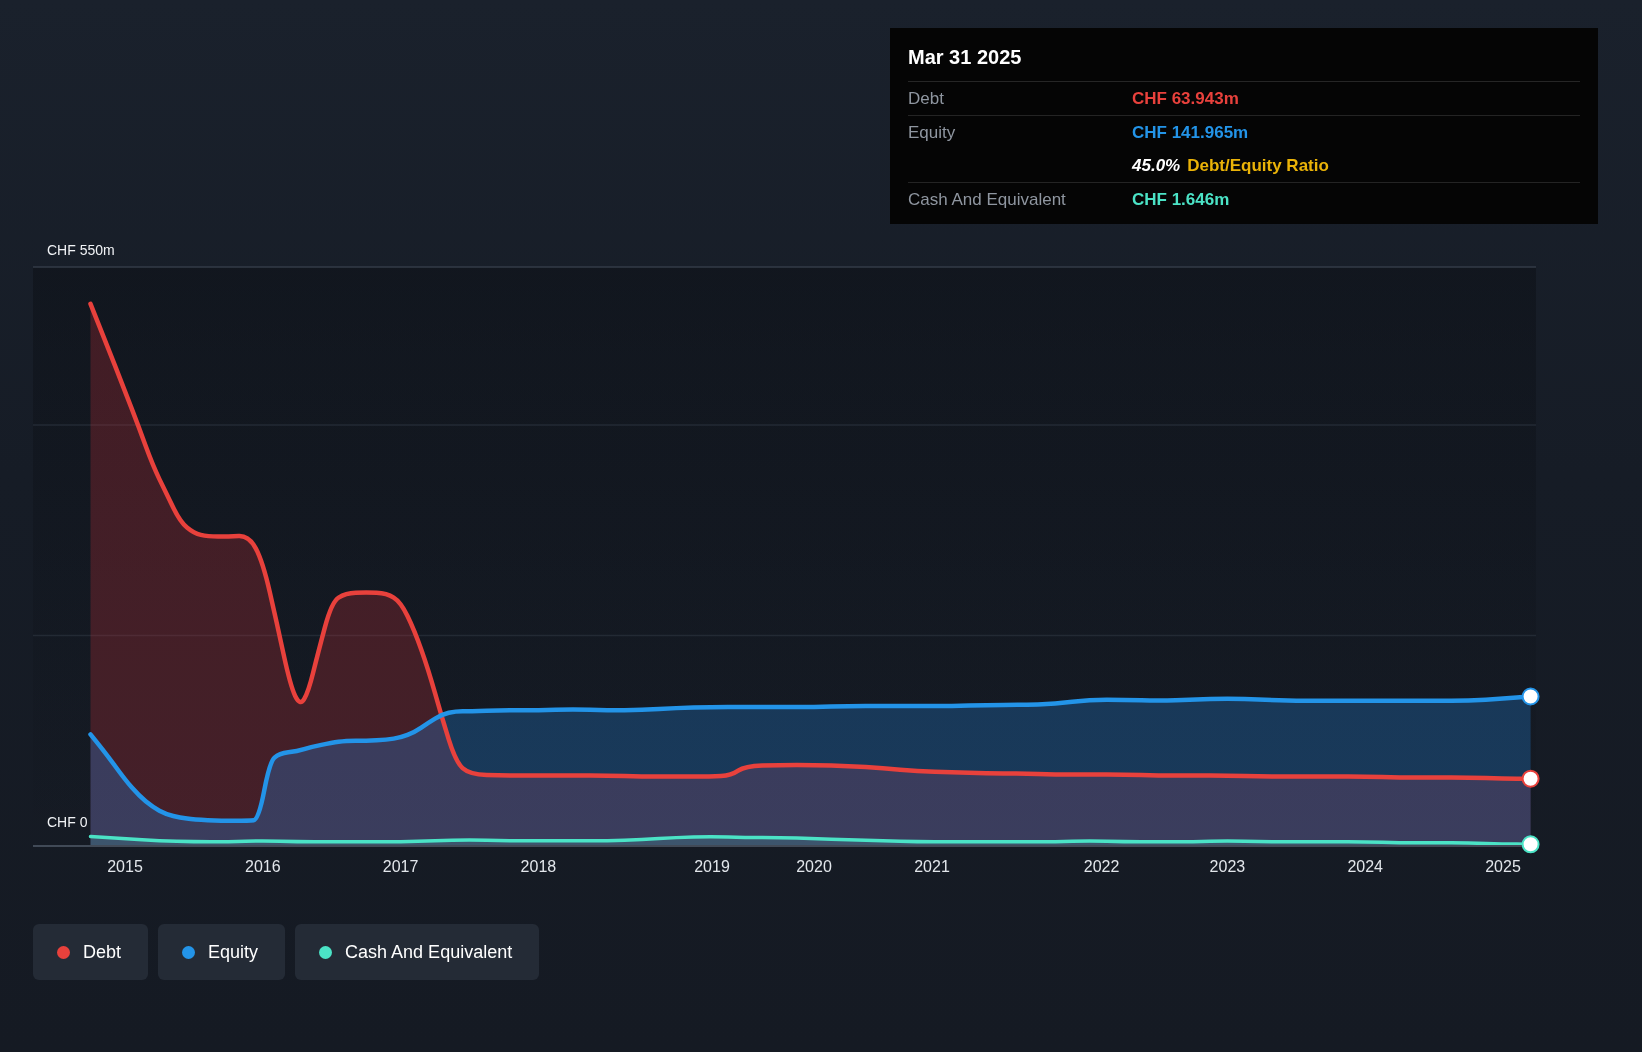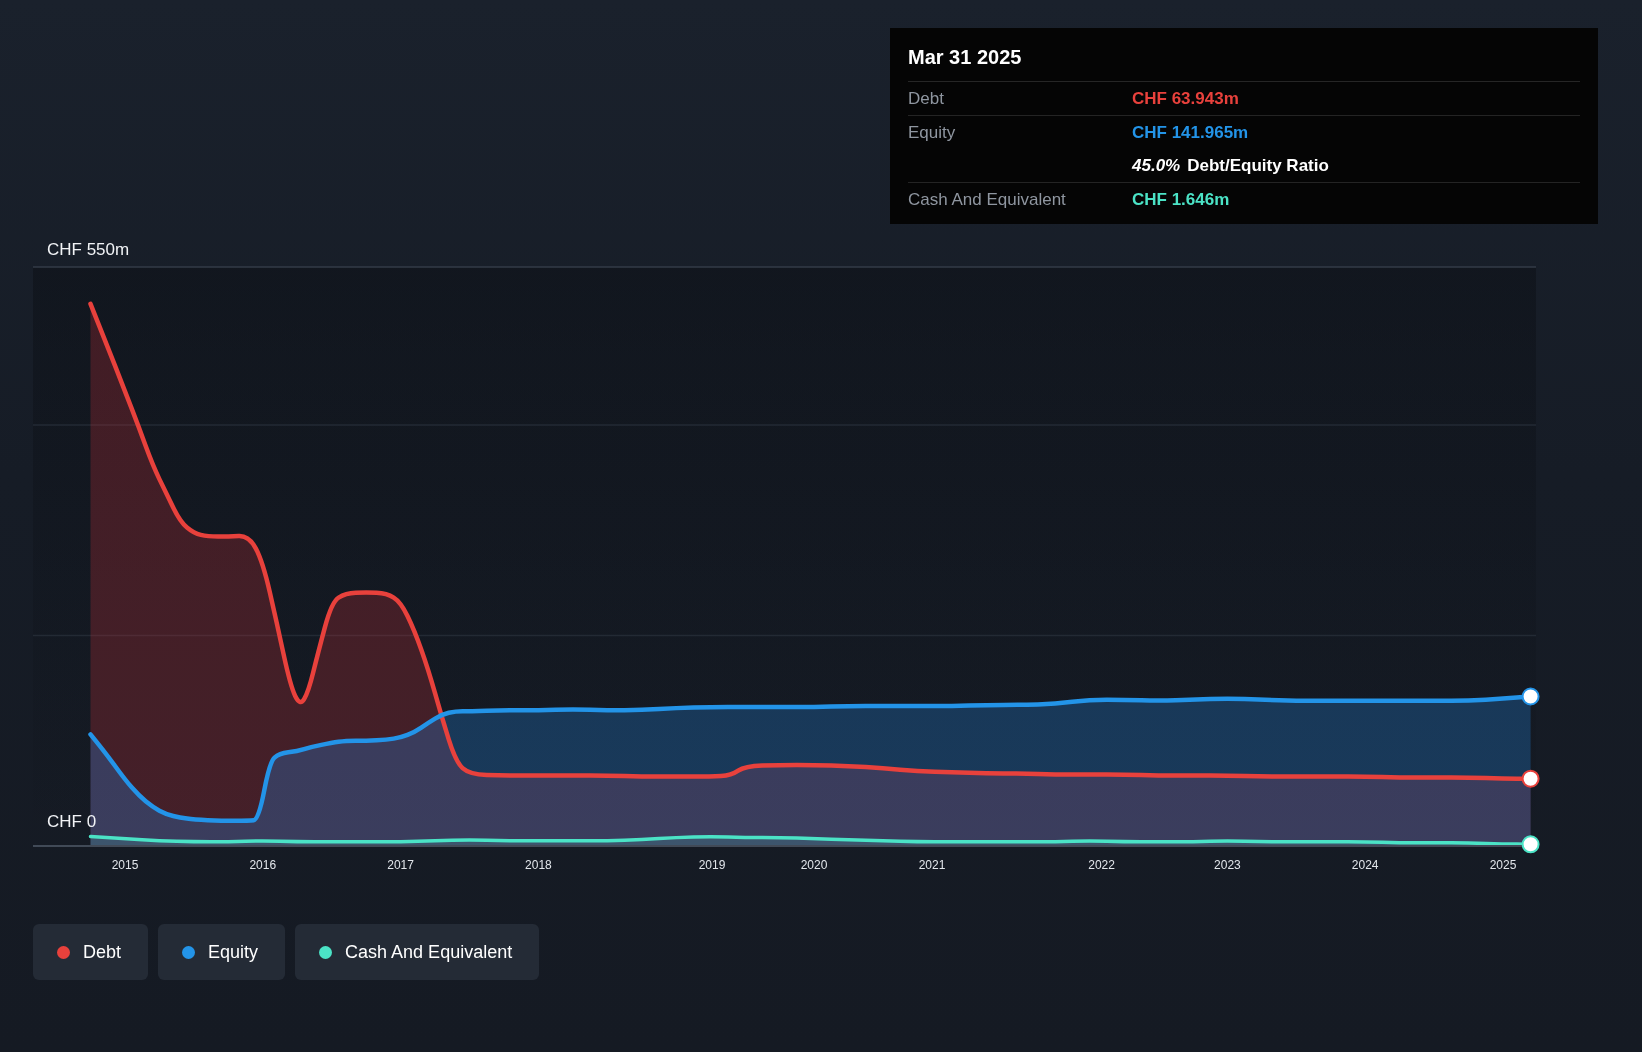--- a/index.html
+++ b/index.html
@@ -6,45 +6,45 @@
   body{
     width:1642px;height:1052px;overflow:hidden;
     background:#151a23;
     font-family:"Liberation Sans",sans-serif;
   }
   #app{
     position:relative;width:1642px;height:1052px;
     background:linear-gradient(180deg,#1a212c 0%,#161c26 45%,#151a23 100%);
   }
   #chart-svg{position:absolute;left:0;top:0;}
-  .ylabel{position:absolute;color:#f1f3f6;font-size:17px;line-height:20px;}
+  .ylabel{position:absolute;color:#f1f3f6;font-size:14px;line-height:20px;}
   #ylabel-top{left:47px;top:240px;}
   #ylabel-zero{left:47px;top:812px;text-align:center;}
   .xtick{
     position:absolute;top:858px;transform:translateX(-50%);
-    color:#e2e6eb;font-size:12px;white-space:nowrap;
+    color:#e2e6eb;font-size:16px;white-space:nowrap;
   }
   
   .tooltip{
     position:absolute;left:890px;top:28px;width:708px;
     background:#050505;box-sizing:border-box;
     padding:10px 18px 8px 18px;
   }
   .tt-title{
     color:#ffffff;font-size:20px;font-weight:700;
     padding:8px 0 12px 0;border-bottom:1px solid #262626;
   }
   .tt-row{
     display:flex;align-items:center;height:33px;font-size:17px;
   }
   .tt-row.bordered{border-bottom:1px solid #242424;}
   .tt-label{width:224px;color:#8f96a0;}
   .tt-value{font-weight:700;}
   .ratio-bold{color:#ffffff;font-weight:700;font-style:italic;}
-  .ratio-text{color:#ffffff;font-weight:600;margin-left:7px;}
+  .ratio-text{color:#eab308;font-weight:600;margin-left:7px;}
   
   .legend{position:absolute;left:33px;top:924px;display:flex;gap:10px;}
   .pill{
     display:flex;align-items:center;gap:13px;
     background:#242b36;border-radius:6px;
     padding:0 27px 0 24px;height:56px;
     color:#ffffff;font-size:18px;cursor:pointer;white-space:nowrap;
   }
   .dot{width:13px;height:13px;border-radius:50%;flex:0 0 auto;}
 </style>

